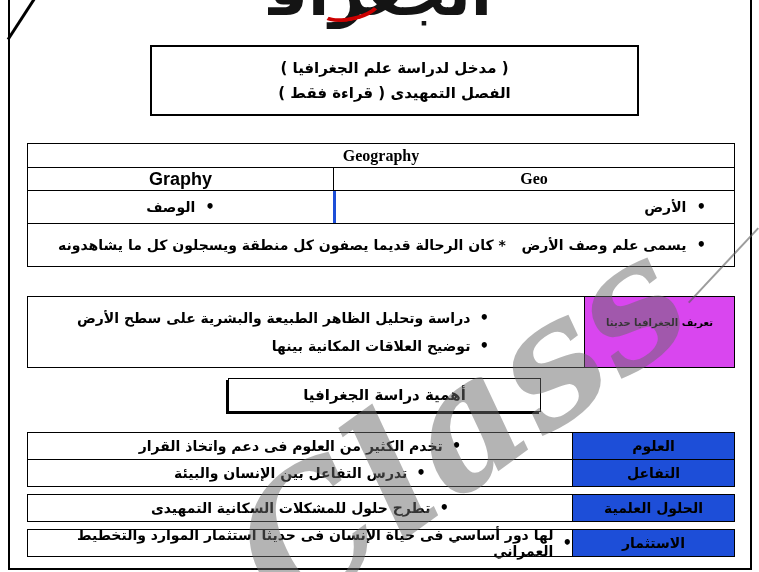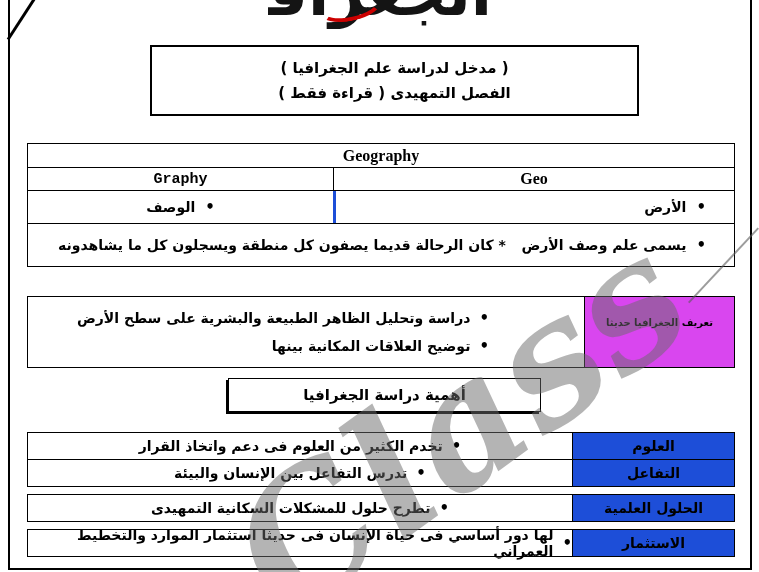--- a/index.html
+++ b/index.html
@@ -23,21 +23,21 @@
         display:flex;flex-direction:column;align-items:center;justify-content:center;row-gap:7px;
         font-size:15px;font-weight:bold;background:#fff}
   
   .geo-table{position:absolute;top:143px;left:27px;width:708px;border:1px solid #000;font-weight:bold}
   .geo-title-row{height:24px;border-bottom:1px solid #000;display:flex;align-items:center;
         justify-content:center;font-family:"Liberation Serif",serif;font-size:16px;direction:ltr}
   .geo-header-row{display:flex;height:23px;border-bottom:1px solid #000}
   .geo-cell-geo{width:401px;border-left:1px solid #000;display:flex;align-items:center;
         justify-content:center;font-family:Liberation Serif, serif;font-size:16px;direction:ltr}
   .geo-cell-graphy{flex:1;display:flex;align-items:center;justify-content:center;
-        font-family:Liberation Mono, monospace;font-size:15px;direction:ltr}
+        font-family:Liberation Sans, sans-serif;font-size:18px;direction:ltr}
   .geo-items-row{display:flex;height:33px;border-bottom:1px solid #000}
   .geo-item-geo{width:401px;border-left:3px solid #1d4ed8;display:flex;align-items:center;
         padding-right:28px;gap:10px;font-size:14px}
   .geo-item-graphy{flex:1;display:flex;align-items:center;justify-content:center;gap:10px;font-size:14px}
   .geo-bottom-row{height:42px;display:flex;align-items:center;justify-content:space-between;
         padding:0 28px 0 30px;font-size:14px}
   .geo-bottom-right{display:flex;align-items:center;gap:10px}
   .bullet::before{content:"•";font-size:15px}
   
   .def-table{position:absolute;top:296px;left:27px;width:708px;height:72px;border:1px solid #000;

